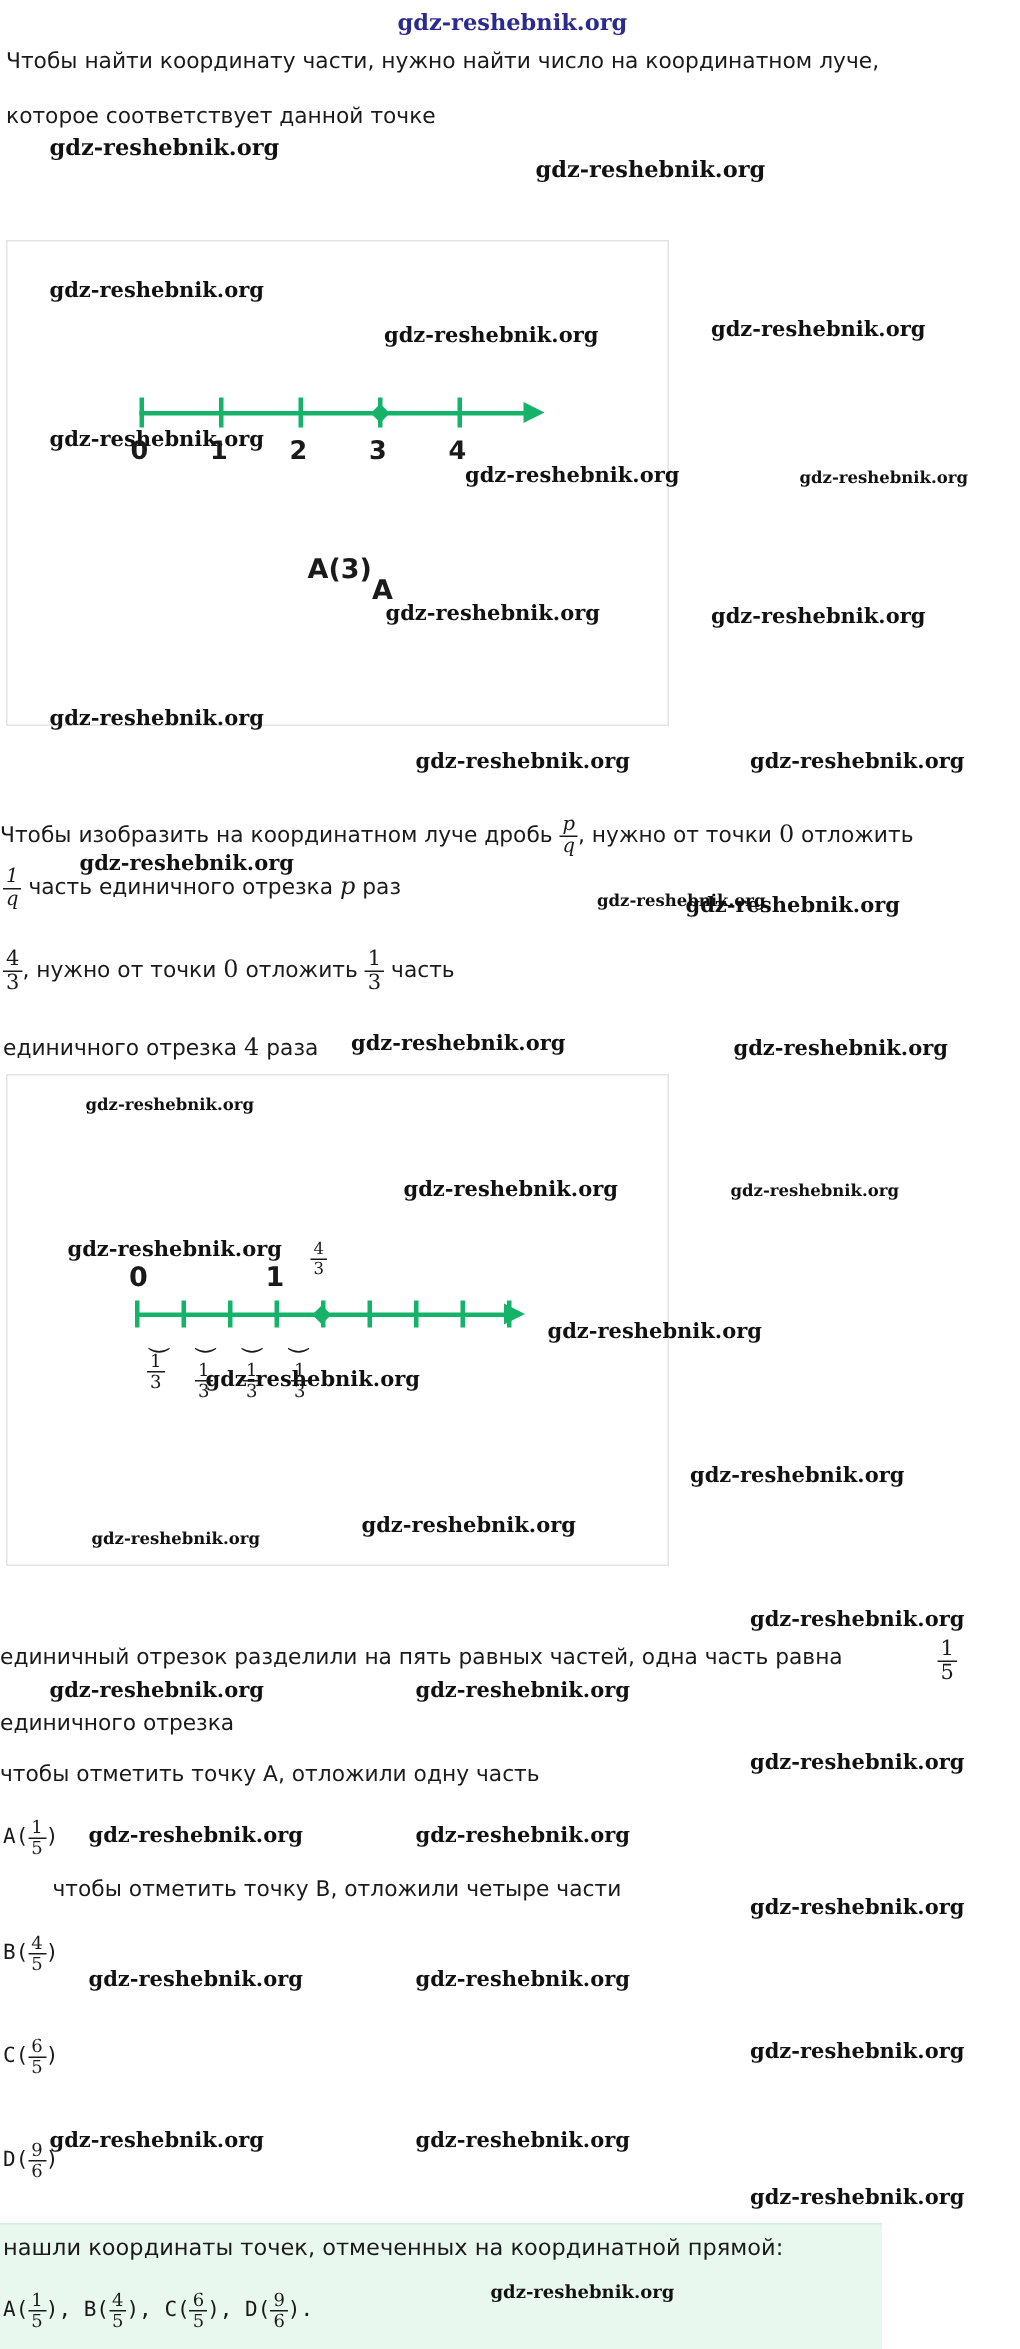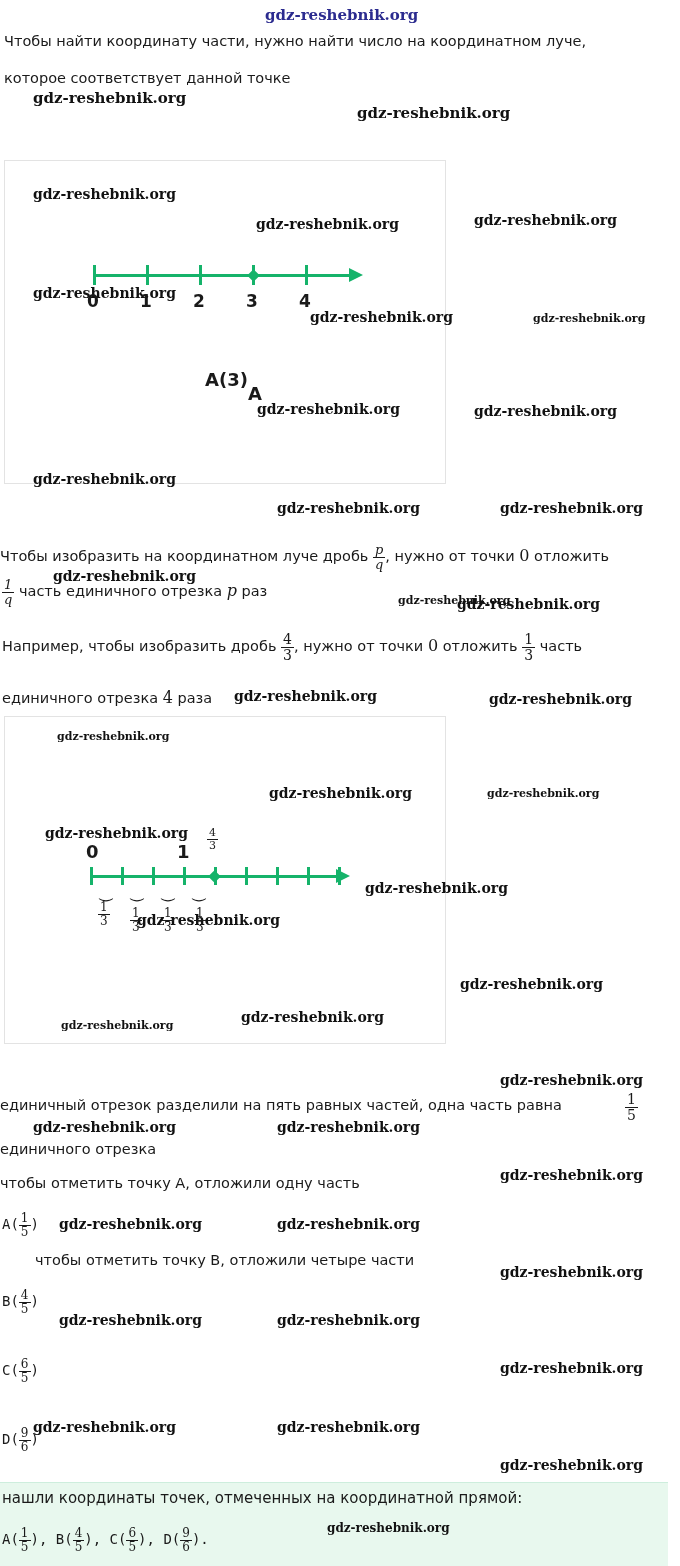--- a/index.html
+++ b/index.html
@@ -86,21 +86,21 @@
   }
   .brace {
     position: absolute;
     font-family: "DejaVu Sans", sans-serif;
     color: #1a1a1a;
     font-size: 13px;
   }
   .banner {
     position: absolute;
     left: 0;
-    width: 668px;
+    width: 588px;
     background: #e8f8ee;
     border-top: 1px solid #cdeedd;
     text-decoration: underline;
   }
 </style>
 </head>
 <body>
 
 <div class="page">
 
@@ -154,21 +154,21 @@
 
   <div class="wm dark" style="left:53px; top:568px; font-size:14px;">gdz-reshebnik.org</div>
   <div class="wm dark" style="left:398px; top:594px; font-size:11px;">gdz-reshebnik.org</div>
   <div class="wm dark" style="left:457px; top:596px; font-size:14px;">gdz-reshebnik.org</div>
 
   <div class="txt" style="left:2px; top:578px; font-size:14.5px;">
     <span class="frac" style="font-size:13px; font-style:italic;"><span class="num">1</span><span class="den">q</span></span><span> часть единичного отрезка </span><span class="serif" style="font-style:italic; font-size:16px;">p</span><span> раз</span>
   </div>
 
   <div class="txt" style="left:2px; top:632px; font-size:14.5px;">
-    <span>Например, чтобы изобразить дробь </span><span class="frac" style="font-size:14px;"><span class="num">4</span><span class="den">3</span></span><span>, нужно от точки </span><span class="serif" style="font-size:16px;">0</span><span> отложить </span><span class="frac" style="font-size:14px;"><span class="num">1</span><span class="den">3</span></span><span> часть</span>
+    <span class="frac" style="font-size:14px;"><span class="num">4</span><span class="den">3</span></span><span>, нужно от точки </span><span class="serif" style="font-size:16px;">0</span><span> отложить </span><span class="frac" style="font-size:14px;"><span class="num">1</span><span class="den">3</span></span><span> часть</span>
   </div>
 
   <div class="txt" style="left:2px; top:688px; font-size:14.5px;">
     <span>единичного отрезка </span><span class="serif" style="font-size:16px;">4</span><span> раза</span>
   </div>
 
   <div class="wm dark" style="left:234px; top:688px; font-size:14px;">gdz-reshebnik.org</div>
   <div class="wm dark" style="left:489px; top:691px; font-size:14px;">gdz-reshebnik.org</div>
 
   <div class="figbox" style="left:4px; top:716px; width:440px; height:326px;">

